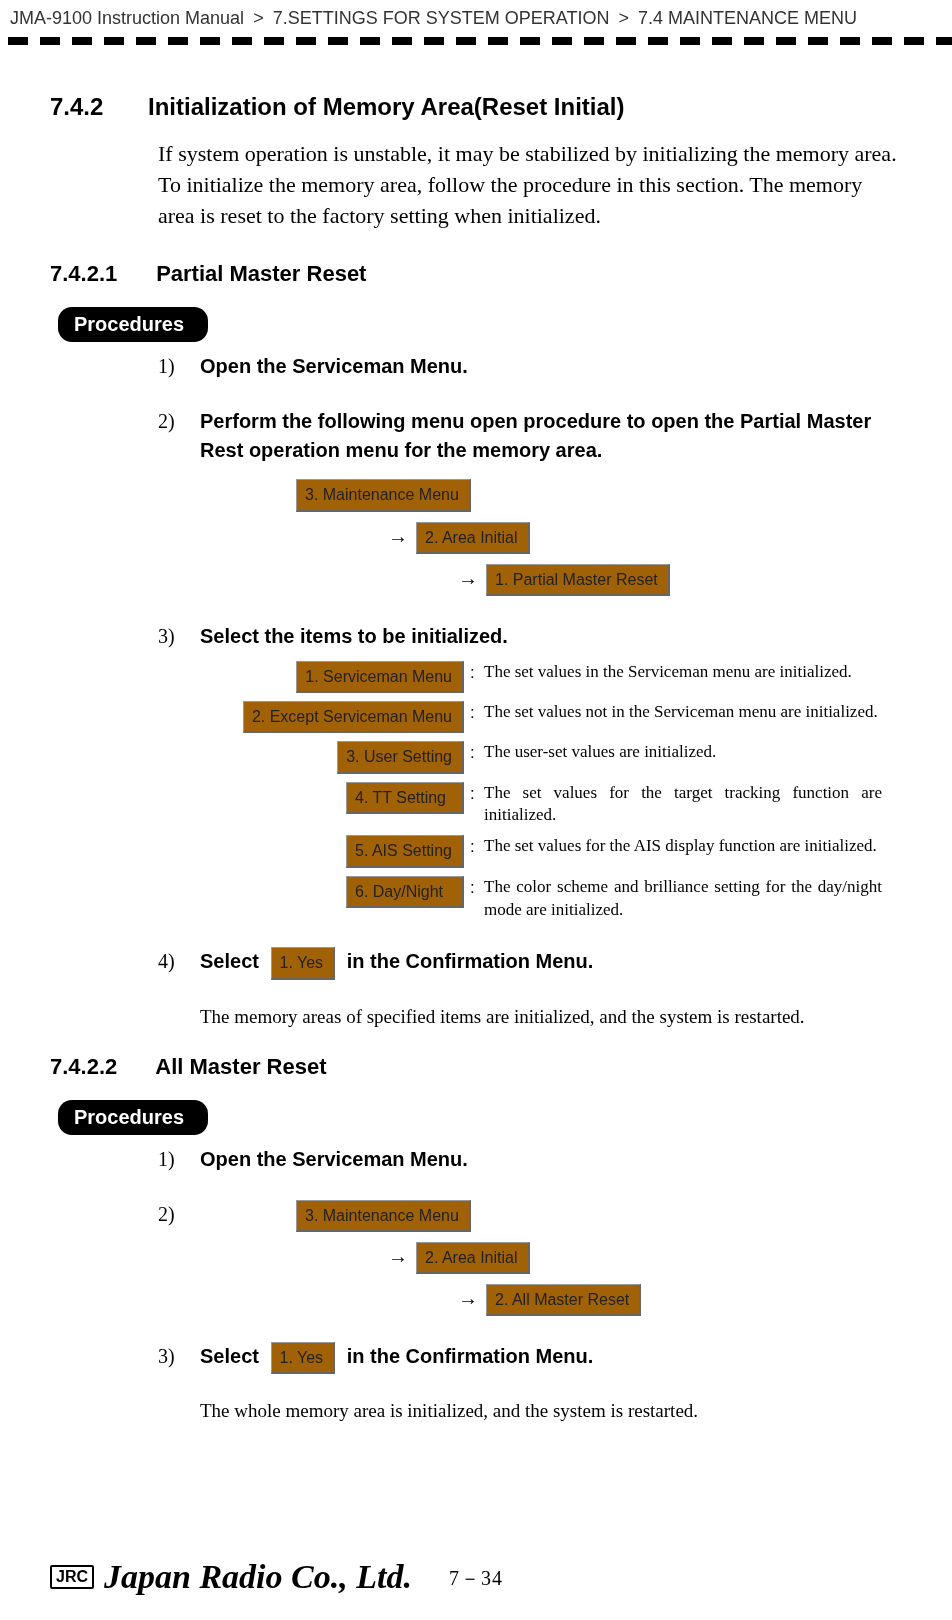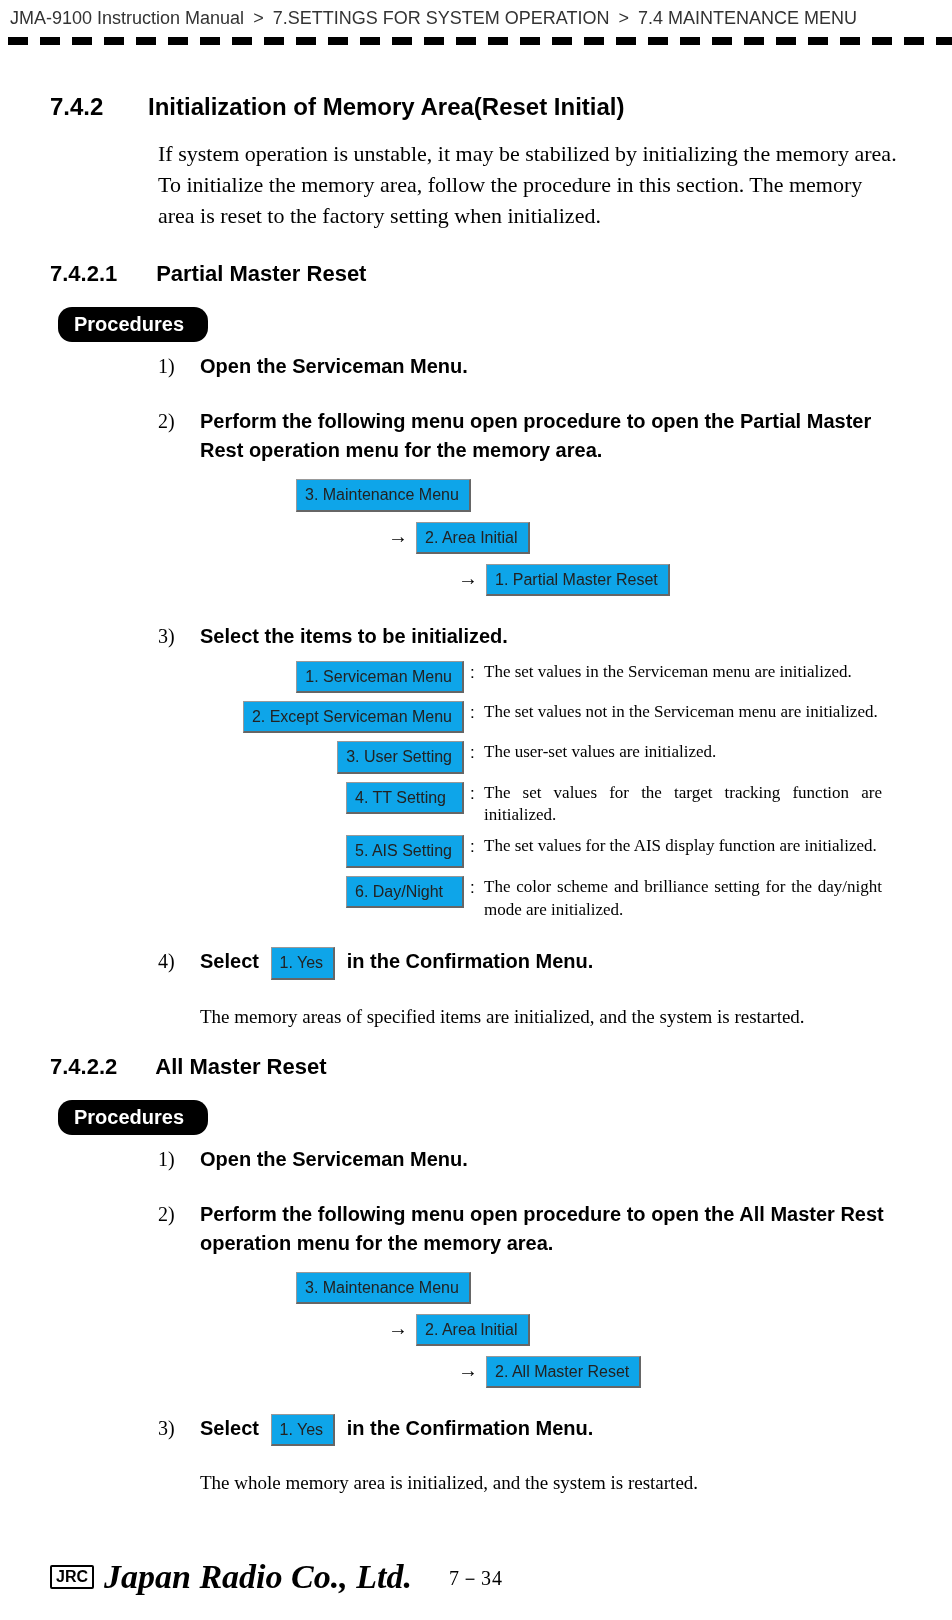--- a/index.html
+++ b/index.html
@@ -95,21 +95,21 @@
   }
   .menu-chain {
     margin: 14px 0 0 96px;
   }
   .menu-chain .row { margin-bottom: 10px; }
   .menu-chain .row2 { padding-left: 92px; }
   .menu-chain .row3 { padding-left: 162px; }
   .arrow-sym { font-family: serif; font-size: 20px; margin-right: 8px; font-weight: normal; }
   .menu-btn {
     display: inline-block;
-    background: #0ea5e9;
+    background: #a16207;
     border: 1px solid #999;
     border-right: 2px solid #666;
     border-bottom: 2px solid #666;
     font-family: Verdana, Arial, sans-serif;
     font-size: 16px;
     font-weight: normal;
     padding: 3px 10px 3px 8px;
     color: #222;
     vertical-align: middle;
   }
@@ -286,21 +286,20 @@
   </div>
   <div class="pill">Procedures</div>
 
   <ol class="steps">
     <li>
       <span class="num">1)</span>
       <span>Open the Serviceman Menu.</span>
     </li>
     <li>
       <span class="num">2)</span>
-      <span>Perform the following menu open procedure to open the All Master Rest operation menu for the memory area.</span>
       <div class="menu-chain" style="font-weight:normal;">
         <div class="row"><span class="menu-btn">3. Maintenance Menu</span></div>
         <div class="row row2"><span class="arrow-sym">→</span><span class="menu-btn">2. Area Initial</span></div>
         <div class="row row3"><span class="arrow-sym">→</span><span class="menu-btn">2. All Master Reset</span></div>
       </div>
     </li>
     <li>
       <span class="num">3)</span>
       <span>Select</span>
       <span class="menu-btn inline-btn">1. Yes</span>

